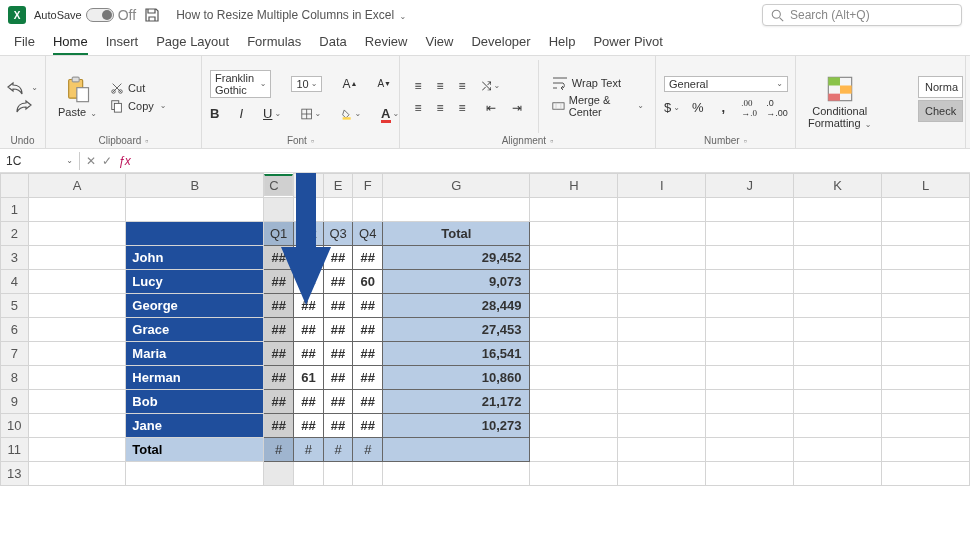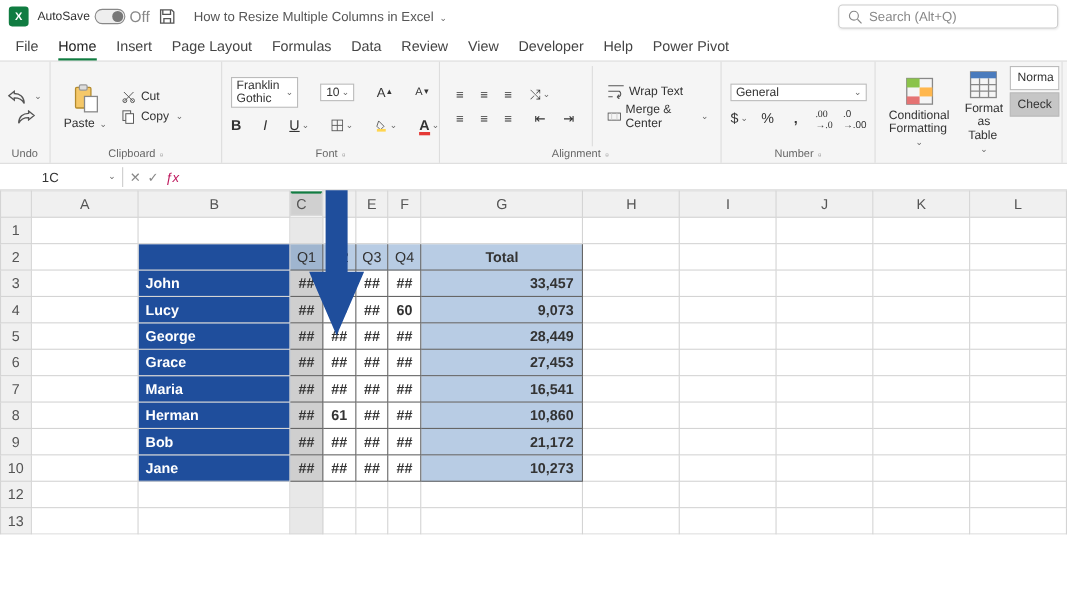--- a/index.html
+++ b/index.html
@@ -27,21 +27,21 @@
 .ico-lg{width:28px;height:28px;}
 .sel{border:1px solid #bbb;background:#fff;padding:1px 4px;font-size:11px;display:flex;align-items:center;justify-content:space-between;}
 .caret{font-size:8px;color:#666;margin-left:2px;}
 .font-row{display:flex;gap:20px;align-items:center;}
 .font-btn{width:20px;height:20px;display:flex;align-items:center;justify-content:center;cursor:pointer;font-size:13px;}
 .align-grid{display:grid;grid-template-columns:repeat(3,20px);grid-template-rows:repeat(2,20px);gap:2px;}
 .align-cell{display:flex;align-items:center;justify-content:center;cursor:pointer;}
 .indent-col{display:flex;flex-direction:column;gap:2px;}
 .indent-col .ab{width:22px;height:20px;display:flex;align-items:center;justify-content:center;cursor:pointer;}
 .styles-pill{border:1px solid #bbb;padding:4px 6px;font-size:11px;display:flex;flex-direction:column;gap:2px;align-items:flex-start;}
-.namebox-row{display:flex;align-items:center;border-bottom:1px solid #ddd;height:24px;padding-left:32px;}
+.namebox-row{display:flex;align-items:center;border-bottom:1px solid #ddd;height:24px;}
 .namebox{width:80px;border-right:1px solid #ccc;padding:2px 6px;font-size:12px;display:flex;align-items:center;justify-content:space-between;}
 .fx-icons{display:flex;align-items:center;gap:6px;padding:0 6px;color:#888;}
 .fx{font-style:italic;font-size:12px;color:#be185d;}
 .formula-input{flex:1;padding:2px 6px;font-size:12px;border:none;outline:none;}
 .sheet{position:relative;overflow:hidden;}
 table.grid{border-collapse:collapse;table-layout:fixed;}
 .grid th,.grid td{border:1px solid #d4d4d4;height:24px;font-size:13px;}
 .colh{background:#f0f0f0;font-weight:normal;color:#555;text-align:center;font-size:12px;height:22px!important;}
 .colh.sel{background:#d0d0d0;border-top:2px solid #107C41;}
 .rowh{background:#f0f0f0;width:28px;text-align:center;color:#555;font-size:12px;font-weight:normal;}
@@ -268,37 +268,26 @@
     <div class="g-body">
       <div class="bigbtn">
         <svg class="ico-lg" viewBox="0 0 24 24">
             <rect x="2" y="2" width="20" height="20" fill="none" stroke="#888"></rect>
             <rect x="2" y="2" width="10" height="7" fill="#8bc34a"></rect>
             <rect x="12" y="9" width="10" height="7" fill="#ffb74d"></rect>
             <rect x="2" y="16" width="10" height="6" fill="#e57373"></rect>
           </svg>
         <span style="text-align:center;"><span>Conditional</span><br><span>Formatting</span><span class="caret"> ⌄</span></span>
       </div>
-      <div class="bigbtn">
-        <svg class="ico-lg" viewBox="0 0 24 24">
-            <rect x="2" y="2" width="20" height="20" fill="none" stroke="#888"></rect>
-            <rect x="2" y="2" width="20" height="5" fill="#4a7bbd"></rect>
-            <line x1="2" y1="12" x2="22" y2="12" stroke="#888"></line>
-            <line x1="2" y1="17" x2="22" y2="17" stroke="#888"></line>
-            <line x1="9" y1="7" x2="9" y2="22" stroke="#888"></line>
-            <line x1="16" y1="7" x2="16" y2="22" stroke="#888"></line>
-          </svg>
-        <span style="text-align:center;"><span>Format as</span><br><span>Table</span><span class="caret"> ⌄</span></span>
-      </div>
     </div>
     <div class="group-label"></div>
   </div>
   <div class="group" style="width:50px;padding:4px 2px;">
     <div class="vstack" style="gap:2px;">
-      <div class="styles-pill" style="background:#fff;">
+      <div class="styles-pill" style="background:#fff;margin-top:16px;">
           <span>Norma</span>
         </div>
       <div class="styles-pill" style="background:#c6c6c6;">
           <span>Check</span>
         </div>
     </div>
   </div>
 </div>
 
 <div class="namebox-row">
@@ -378,21 +367,21 @@
           <td class=""></td>
         </tr>
         <tr>
           <th class="rowh">3</th>
           <td class=""></td>
           <td class="name-cell">John</td>
           <td class="q-cell selcol">##</td>
           <td class="q-cell">##</td>
           <td class="q-cell">##</td>
           <td class="q-cell">##</td>
-          <td class="tot-cell">33,457</td>
+          <td class="tot-cell">29,452</td>
           <td class=""></td>
           <td class=""></td>
           <td class=""></td>
           <td class=""></td>
           <td class=""></td>
         </tr>
         <tr>
           <th class="rowh">4</th>
           <td class=""></td>
           <td class="name-cell">Lucy</td>
@@ -490,29 +479,29 @@
           <td class="q-cell">##</td>
           <td class="q-cell">##</td>
           <td class="q-cell">##</td>
           <td class="tot-cell">10,273</td>
           <td class=""></td>
           <td class=""></td>
           <td class=""></td>
           <td class=""></td>
           <td class=""></td>
         </tr>
-        <tr>
-          <th class="rowh">12</th>
-          <td class=""></td>
-          <td class=""></td>
-          <td class="colC"></td>
-          <td class=""></td>
-          <td class=""></td>
-          <td class=""></td>
-          <td class=""></td>
+        <tr class="total-row">
+          <th class="rowh">11</th>
+          <td class=""></td>
+          <td class="name-cell">Total</td>
+          <td class="q-hdr selcol">#</td>
+          <td class="q-hdr">#</td>
+          <td class="q-hdr">#</td>
+          <td class="q-hdr">#</td>
+          <td class="tot-cell"></td>
           <td class=""></td>
           <td class=""></td>
           <td class=""></td>
           <td class=""></td>
           <td class=""></td>
         </tr>
         <tr>
           <th class="rowh">13</th>
           <td class=""></td>
           <td class=""></td>

